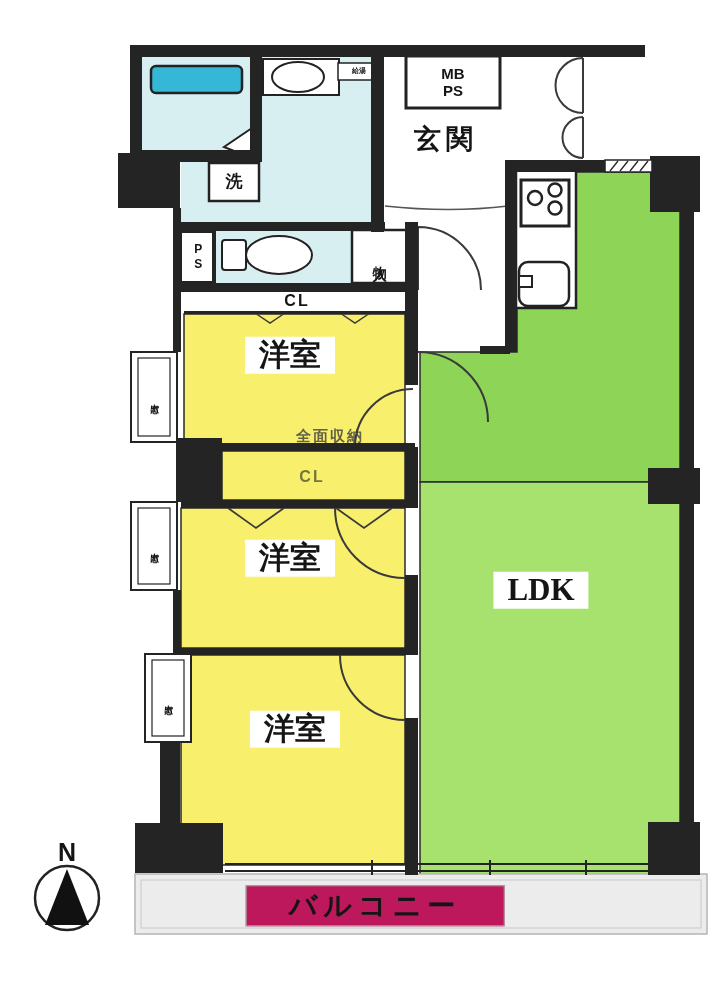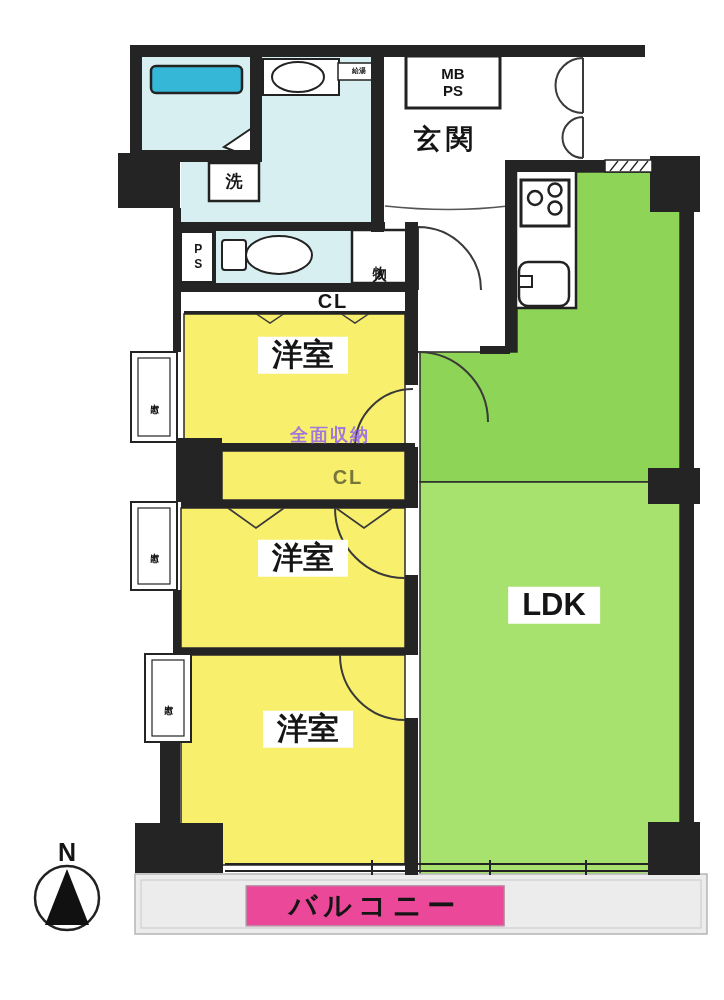--- a/index.html
+++ b/index.html
@@ -5,28 +5,28 @@
   html,body{margin:0;padding:0;background:#fff;}
   .stage{
     position:relative;width:724px;height:1000px;margin:0 auto;background:#fff;
     font-family:"Liberation Sans","DejaVu Sans",sans-serif;overflow:hidden;
   }
   .stage svg{position:absolute;left:0;top:0;}
   .lbl{
     position:absolute;transform:translate(-50%,-50%);
     font-weight:bold;color:#151515;white-space:nowrap;line-height:1.05;z-index:2;
   }
-  .boxed{background:#fff;padding:2px 14px;margin-left:13px;}
+  .boxed{background:#fff;padding:2px 14px;}
   .vert{writing-mode:vertical-rl;text-orientation:upright;letter-spacing:1px;}
   .room-name,.room-size{font-size:31px;}
   .entrance{font-size:27px;letter-spacing:5px;text-align:right;}
   .mbps{font-size:15px;text-align:center;line-height:1.1;}
-  .clr{font-size:20px;letter-spacing:2px;margin-left:36px;}
-  .note{font-size:18px;color:#8b5cf6;opacity:.8;z-index:1;letter-spacing:2px;font-family:Liberation Mono, monospace;}
-  .balc{font-size:28px;letter-spacing:6px;border:1px solid #a8a8a8;padding:5px 42px;background:#ec4899;}
+  .clr{font-size:16px;letter-spacing:2px;}
+  .note{font-size:15px;color:#404040;opacity:.8;z-index:1;letter-spacing:2px;}
+  .balc{font-size:28px;letter-spacing:6px;border:1px solid #a8a8a8;padding:5px 42px;background:#be185d;}
   .bay{font-size:9px;font-weight:bold;letter-spacing:0;}
   .tiny{font-size:7px;letter-spacing:0;}
   .north{font-size:25px;}
 </style>
 </head>
 <body>
 
 <div class="stage">
 
 <svg width="724" height="1000" viewBox="0 0 724 1000">
@@ -147,21 +147,21 @@
 
 <div class="lbl boxed room-name" style="left:290px;top:355px;">洋室</div>
 
 <div class="lbl note" style="left:330px;top:436px;">全面収納</div>
 <div class="lbl clr" style="left:312px;top:477px;color:#76763a;">CL</div>
 
 <div class="lbl boxed room-name" style="left:290px;top:558px;">洋室</div>
 
 <div class="lbl boxed room-name" style="left:295px;top:729px;">洋室</div>
 
-<div class="lbl boxed room-name" style="left:541px;top:605px;">LDK</div>
+<div class="lbl boxed room-name" style="left:541px;top:590px;font-family:Liberation Serif, serif;">LDK</div>
 
 <div class="lbl vert bay" style="left:154px;top:397px;">出窓</div>
 <div class="lbl vert bay" style="left:154px;top:546px;">出窓</div>
 <div class="lbl vert bay" style="left:168px;top:698px;">出窓</div>
 
 <div class="lbl balc" style="left:375px;top:906px;">バルコニー</div>
 <div class="lbl north" style="left:67px;top:852px;">N</div>
 
 </div>
 

